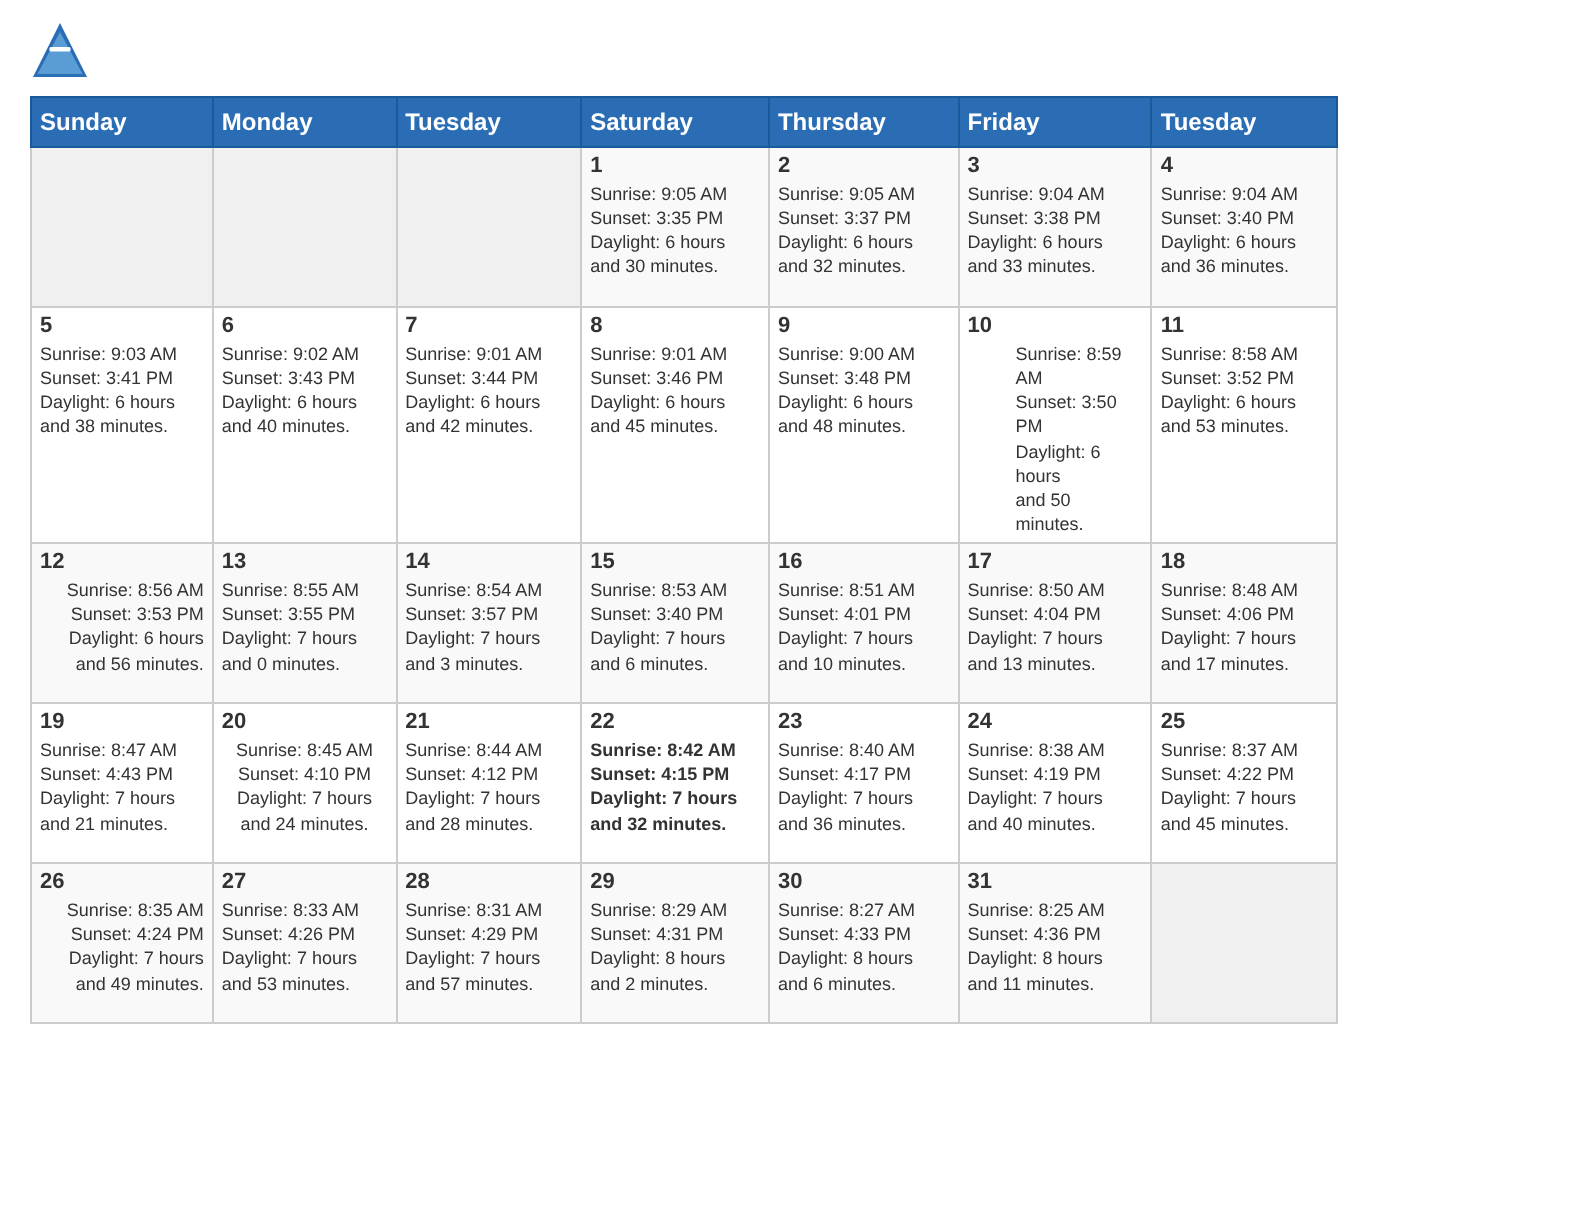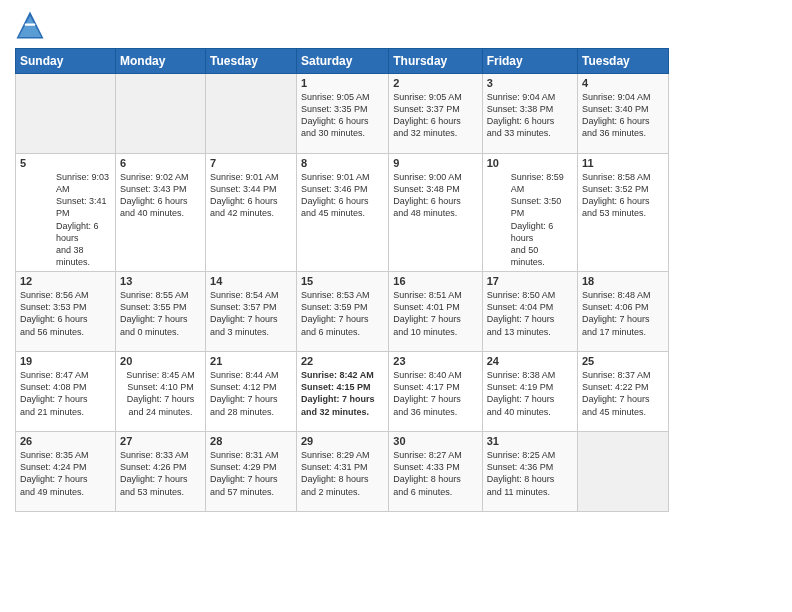--- a/index.html
+++ b/index.html
@@ -165,21 +165,21 @@
             <span class="day-number">4</span>
             <div class="day-info" style="white-space: pre-line;">Sunrise: 9:04 AM
 Sunset: 3:40 PM
 Daylight: 6 hours
 and 36 minutes.</div>
           </td>
         </tr>
         <tr>
           <td>
             <span class="day-number">5</span>
-            <div class="day-info" style="white-space: pre-line; margin-left: 36px;">Sunrise: 9:03 AM
+            <div class="day-info" style="white-space: pre-line;">Sunrise: 9:03 AM
 Sunset: 3:41 PM
 Daylight: 6 hours
 and 38 minutes.</div>
           </td>
           <td>
             <span class="day-number">6</span>
             <div class="day-info" style="white-space: pre-line;">Sunrise: 9:02 AM
 Sunset: 3:43 PM
 Daylight: 6 hours
 and 40 minutes.</div>
@@ -216,21 +216,21 @@
             <span class="day-number">11</span>
             <div class="day-info" style="white-space: pre-line;">Sunrise: 8:58 AM
 Sunset: 3:52 PM
 Daylight: 6 hours
 and 53 minutes.</div>
           </td>
         </tr>
         <tr>
           <td>
             <span class="day-number">12</span>
-            <div class="day-info" style="white-space: pre-line;">Sunrise: 8:56 AM
+            <div class="day-info" style="white-space: pre-line; text-align: right;">Sunrise: 8:56 AM
 Sunset: 3:53 PM
 Daylight: 6 hours
 and 56 minutes.</div>
           </td>
           <td>
             <span class="day-number">13</span>
             <div class="day-info" style="white-space: pre-line;">Sunrise: 8:55 AM
 Sunset: 3:55 PM
 Daylight: 7 hours
 and 0 minutes.</div>
@@ -238,21 +238,21 @@
           <td>
             <span class="day-number">14</span>
             <div class="day-info" style="white-space: pre-line;">Sunrise: 8:54 AM
 Sunset: 3:57 PM
 Daylight: 7 hours
 and 3 minutes.</div>
           </td>
           <td>
             <span class="day-number">15</span>
             <div class="day-info" style="white-space: pre-line;">Sunrise: 8:53 AM
-Sunset: 3:59 PM
+Sunset: 3:40 PM
 Daylight: 7 hours
 and 6 minutes.</div>
           </td>
           <td>
             <span class="day-number">16</span>
             <div class="day-info" style="white-space: pre-line;">Sunrise: 8:51 AM
 Sunset: 4:01 PM
 Daylight: 7 hours
 and 10 minutes.</div>
           </td>
@@ -268,21 +268,21 @@
             <div class="day-info" style="white-space: pre-line;">Sunrise: 8:48 AM
 Sunset: 4:06 PM
 Daylight: 7 hours
 and 17 minutes.</div>
           </td>
         </tr>
         <tr>
           <td>
             <span class="day-number">19</span>
             <div class="day-info" style="white-space: pre-line;">Sunrise: 8:47 AM
-Sunset: 4:08 PM
+Sunset: 4:43 PM
 Daylight: 7 hours
 and 21 minutes.</div>
           </td>
           <td>
             <span class="day-number">20</span>
             <div class="day-info" style="white-space: pre-line; text-align: center;">Sunrise: 8:45 AM
 Sunset: 4:10 PM
 Daylight: 7 hours
 and 24 minutes.</div>
           </td>
@@ -318,21 +318,21 @@
             <span class="day-number">25</span>
             <div class="day-info" style="white-space: pre-line;">Sunrise: 8:37 AM
 Sunset: 4:22 PM
 Daylight: 7 hours
 and 45 minutes.</div>
           </td>
         </tr>
         <tr>
           <td>
             <span class="day-number">26</span>
-            <div class="day-info" style="white-space: pre-line;">Sunrise: 8:35 AM
+            <div class="day-info" style="white-space: pre-line; text-align: right;">Sunrise: 8:35 AM
 Sunset: 4:24 PM
 Daylight: 7 hours
 and 49 minutes.</div>
           </td>
           <td>
             <span class="day-number">27</span>
             <div class="day-info" style="white-space: pre-line;">Sunrise: 8:33 AM
 Sunset: 4:26 PM
 Daylight: 7 hours
 and 53 minutes.</div>

